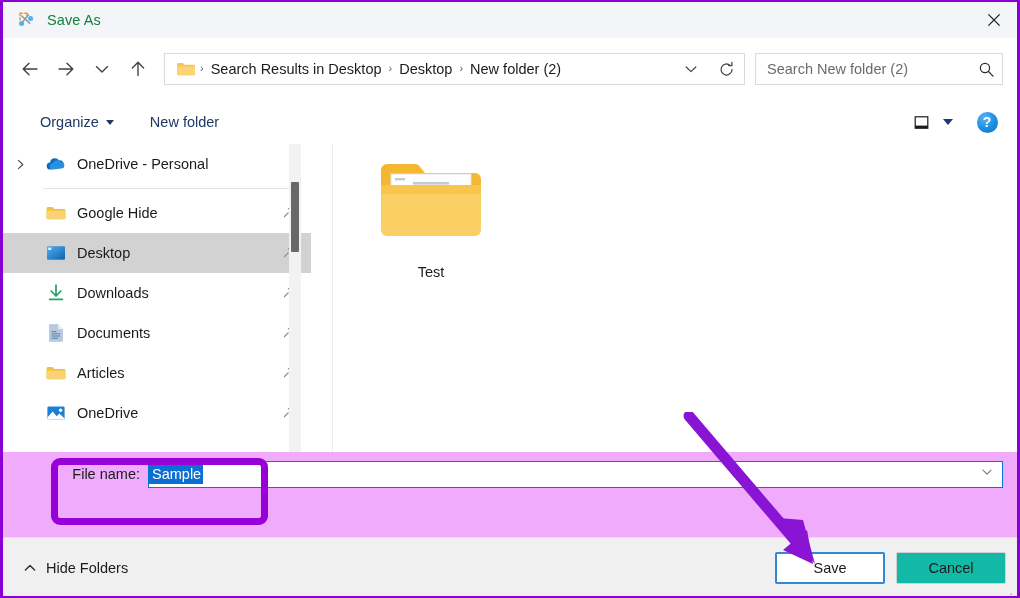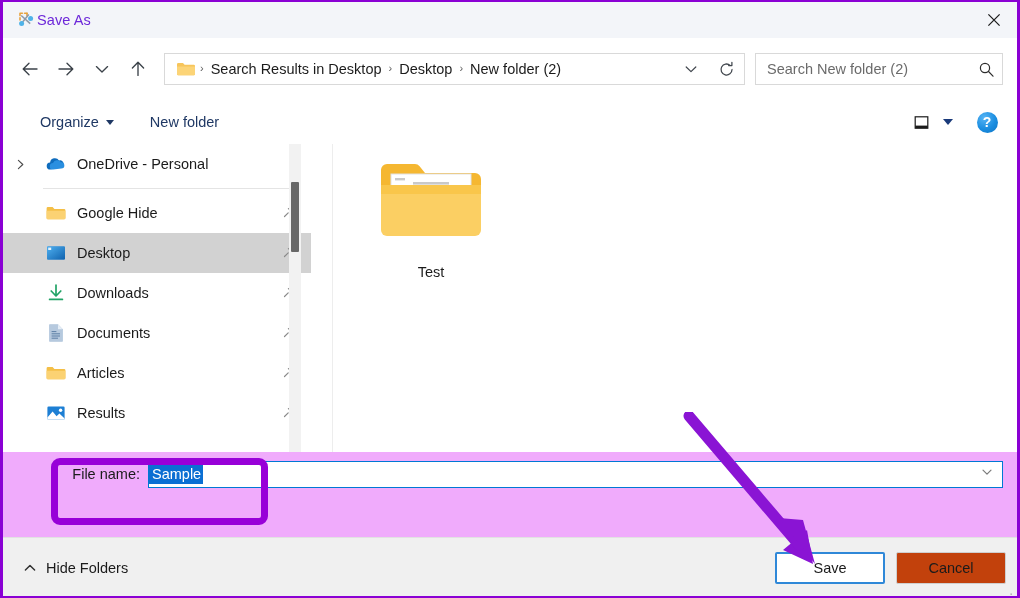--- a/index.html
+++ b/index.html
@@ -34,22 +34,23 @@
     display: flex;
     align-items: center;
   }
   .title-icon {
     width: 20px; height: 20px;
     margin-left: 14px;
     position: relative;
     flex: none;
   }
   .title-text {
-    font-size: 14.5px;
-    color: #6d28d9;
+    margin-left: 10px;
+    font-size: 14.5px;
+    color: #15803d;
     letter-spacing: .1px;
   }
   .winbtn-close {
     position: absolute;
     right: 0; top: 0;
     width: 46px; height: 36px;
     display: flex; align-items: center; justify-content: center;
     color: #1b1b1b;
   }
   .winbtn-close svg { display: block; }
@@ -414,21 +415,21 @@
     color: #303030;
     display: flex;
     align-items: center;
   }
   .btn {
     position: absolute;
     top: 50%;
     transform: translateY(-50%);
     height: 32px;
     width: 110px;
-    background: #c2410c;
+    background: #14b8a6;
     border: 1px solid #cfcfcf;
     border-radius: 2px;
     font-size: 14.5px;
     color: #1b1b1b;
     display: flex;
     align-items: center;
     justify-content: center;
     box-sizing: border-box;
   }
   .btn.save {
@@ -669,21 +670,21 @@
       </div>
 
       <div class="sb-row">
         <span class="sb-ic indent">
           <svg width="22" height="22" viewBox="0 0 22 22">
             <rect x="2.4" y="4.6" width="17.2" height="13" rx="1.2" fill="#1d7fd4"></rect>
             <path d="M2.4 15.4 L7.6 9.6 L11.6 14.2 L14.4 11.4 L19.6 16.6 V16.4 a1.2 1.2 0 0 1 -1.2 1.2 H3.6 a1.2 1.2 0 0 1 -1.2 -1.2 Z" fill="#ffffff"></path>
             <circle cx="15.6" cy="8.2" r="1.7" fill="#ffffff"></circle>
           </svg>
         </span>
-        <span class="sb-label">Results</span>
+        <span class="sb-label">OneDrive</span>
         <span class="sb-pin">
           <svg width="14" height="14" viewBox="0 0 14 14">
             <path d="M8.6 1.3 L12.7 5.4 L10.9 6.2 L9.4 9.4 L4.6 4.6 L7.8 3.1 Z" fill="#8a8a8a"></path>
             <path d="M5.2 8.8 L1.5 12.5" stroke="#8a8a8a" stroke-width="1.2" stroke-linecap="round"></path>
           </svg>
         </span>
       </div>
 
       <div class="sb-scroll">
         <div class="sb-thumb"></div>

